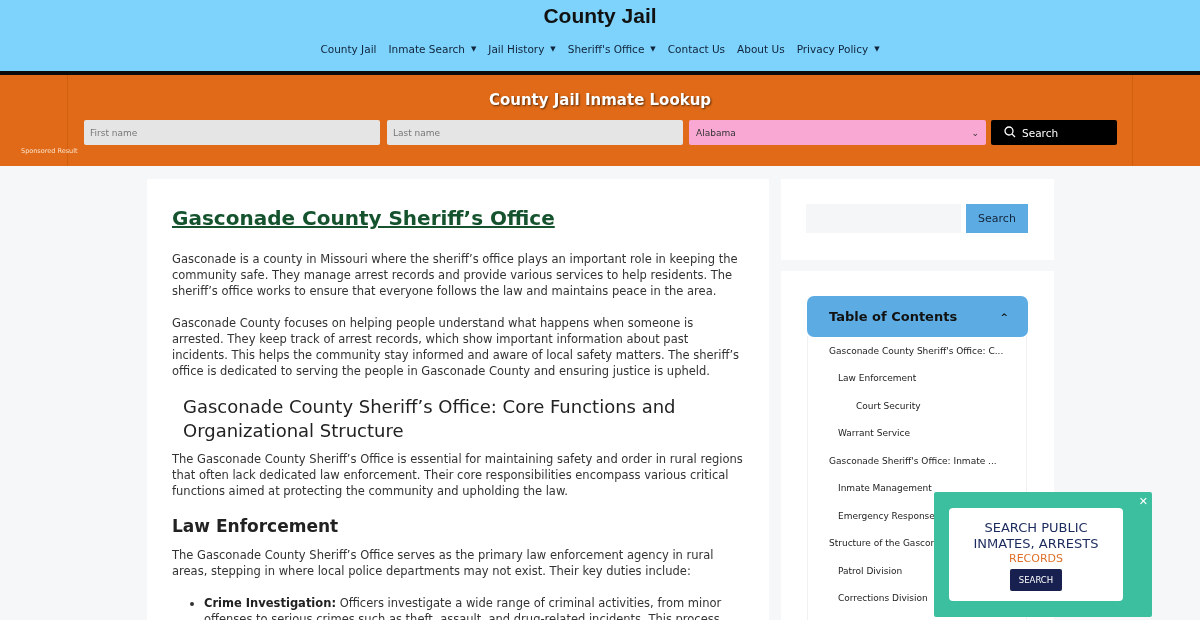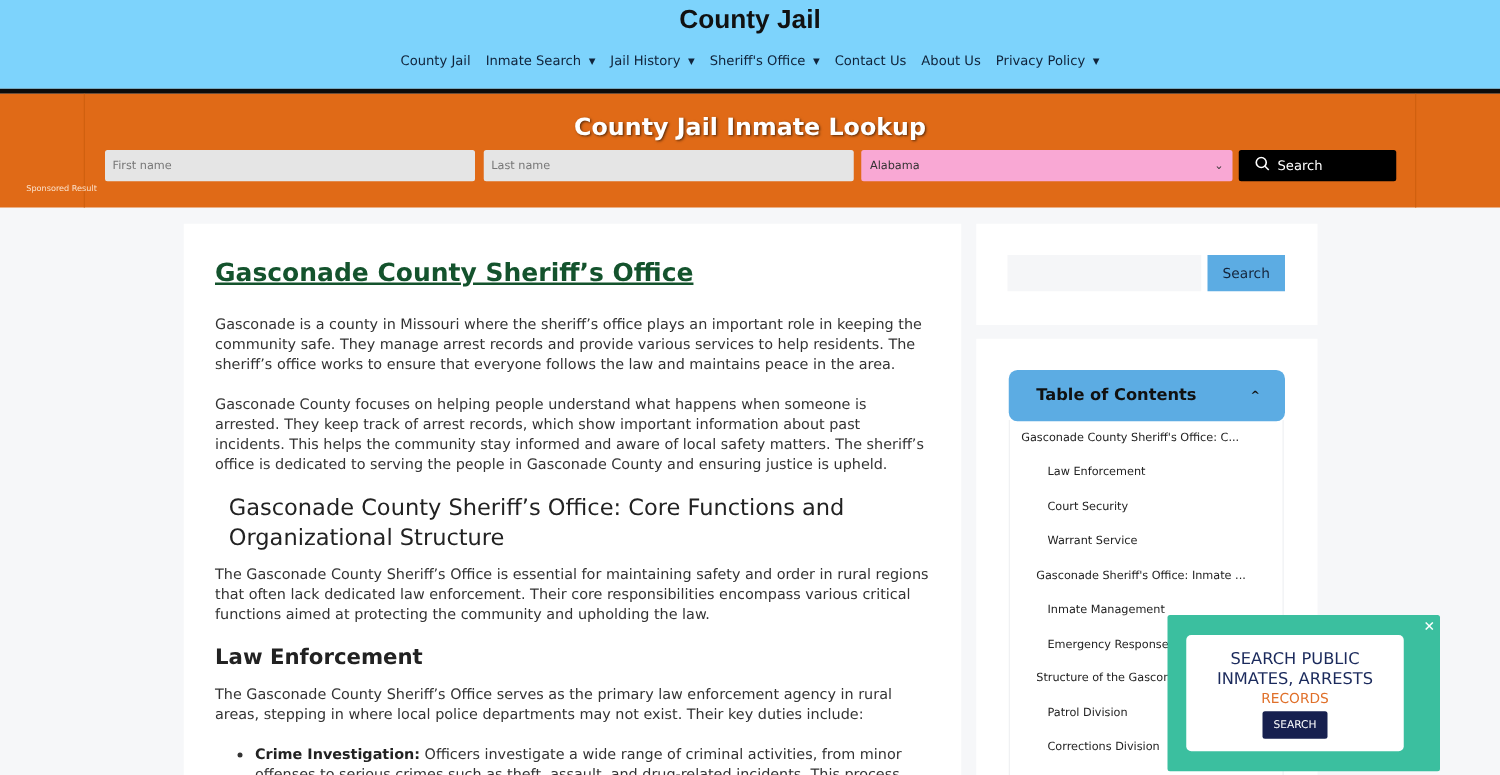--- a/index.html
+++ b/index.html
@@ -11,21 +11,21 @@
   .site-title { position: absolute; top: 4px; left: 0; width: 1200px; text-align: center; font-family: "Liberation Sans", sans-serif; font-weight: bold; font-size: 21px; color: #111; }
   .main-nav { position: absolute; top: 43px; left: 0; width: 1200px; display: flex; justify-content: center; gap: 0; }
   .nav-item { font-size: 10.5px; color: #10233a; padding: 0 6px; display: flex; align-items: center; cursor: pointer; white-space: nowrap; }
   .nav-caret { font-size: 7px; margin-left: 6px; }
   .header-bar { position: absolute; top: 71px; left: 0; width: 1200px; height: 4px; background: #0b0b0b; }
 
   
   .lookup { position: absolute; top: 75px; left: 0; width: 1200px; height: 91px; background: #e06a17; }
   .lookup-divider-l { position: absolute; left: 67px; top: 0; width: 1px; height: 91px; background: #d0600f; }
   .lookup-divider-r { position: absolute; left: 1132px; top: 0; width: 1px; height: 91px; background: #d0600f; }
-  .lookup-title { position: absolute; top: 16px; left: 0; width: 1200px; text-align: center; color: #fff; font-weight: bold; font-size: 19px; text-shadow: 1px 1px 2px rgba(0,0,0,0.6); }
+  .lookup-title { position: absolute; top: 16px; left: 0; width: 1200px; text-align: center; color: #fff; font-weight: bold; font-size: 15px; text-shadow: 1px 1px 2px rgba(0,0,0,0.6); }
   .lk-input { position: absolute; top: 45px; height: 25px; background: #e5e5e5; border: none; border-radius: 2px; font-family: "DejaVu Sans", sans-serif; font-size: 9px; padding: 0 6px; color: #333; }
   .lk-input::placeholder { color: #777; }
   .lk-select { position: absolute; top: 45px; left: 689px; width: 297px; height: 25px; background: #f9a8d4; border-radius: 2px; font-size: 9px; padding: 0 7px; display: flex; align-items: center; justify-content: space-between; color: #333; }
   .lk-select .chev { font-size: 9px; color: #333; }
   .lk-btn { position: absolute; top: 45px; left: 991px; width: 126px; height: 25px; background: #000; color: #fff; border-radius: 2px; font-size: 10.5px; display: flex; align-items: center; padding-left: 13px; gap: 6px; cursor: pointer; }
   .sponsored { position: absolute; left: 21px; top: 72px; font-size: 6.5px; color: #fbe2cc; }
 
   
   .article { position: absolute; left: 147px; top: 179px; width: 622px; height: 460px; background: #fff; padding: 24px 25px 0 25px; }
   .article h1 { font-size: 20px; font-weight: bold; color: #14532d; line-height: 30px; margin-bottom: 18px; text-decoration: underline; }
@@ -131,23 +131,23 @@
   <div class="side-search-btn">Search</div>
 </aside>
 
 <aside class="side-toc">
   <div class="toc-panel"></div>
   <div class="toc-head">
     <span class="toc-head-title">Table of Contents</span>
     <span class="toc-head-caret">^</span>
   </div>
   <div class="toc-list">
-    <div class="toc-item" style="left:36px;top:4px;">Gasconade County Sheriff's Office: C...</div>
+    <div class="toc-item" style="left:48px;top:4px;">Gasconade County Sheriff's Office: C...</div>
     <div class="toc-item" style="left:57px;top:31px;">Law Enforcement</div>
-    <div class="toc-item" style="left:57px;top:59px;text-align:right;">Court Security</div>
+    <div class="toc-item" style="left:75px;top:59px;text-align:right;">Court Security</div>
     <div class="toc-item" style="left:57px;top:86px;">Warrant Service</div>
     <div class="toc-item" style="left:48px;top:114px;">Gasconade Sheriff's Office: Inmate ...</div>
     <div class="toc-item" style="left:57px;top:141px;">Inmate Management</div>
     <div class="toc-item" style="left:57px;top:169px;">Emergency Response</div>
     <div class="toc-item" style="left:48px;top:196px;">Structure of the Gascon</div>
     <div class="toc-item" style="left:57px;top:224px;">Patrol Division</div>
     <div class="toc-item" style="left:57px;top:251px;">Corrections Division</div>
   </div>
 </aside>
 

